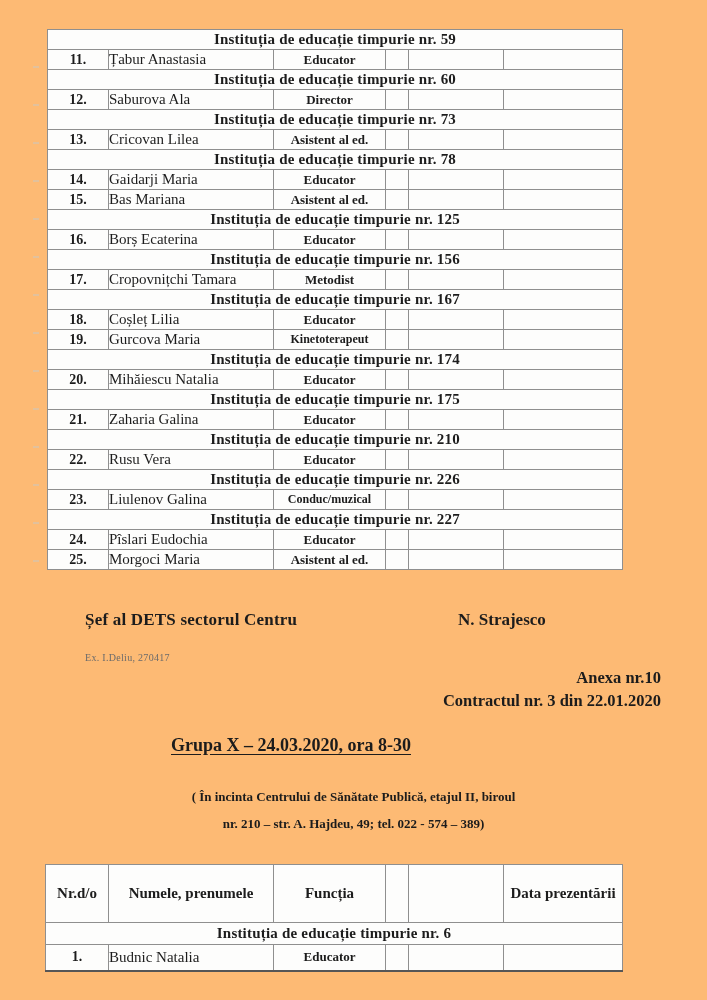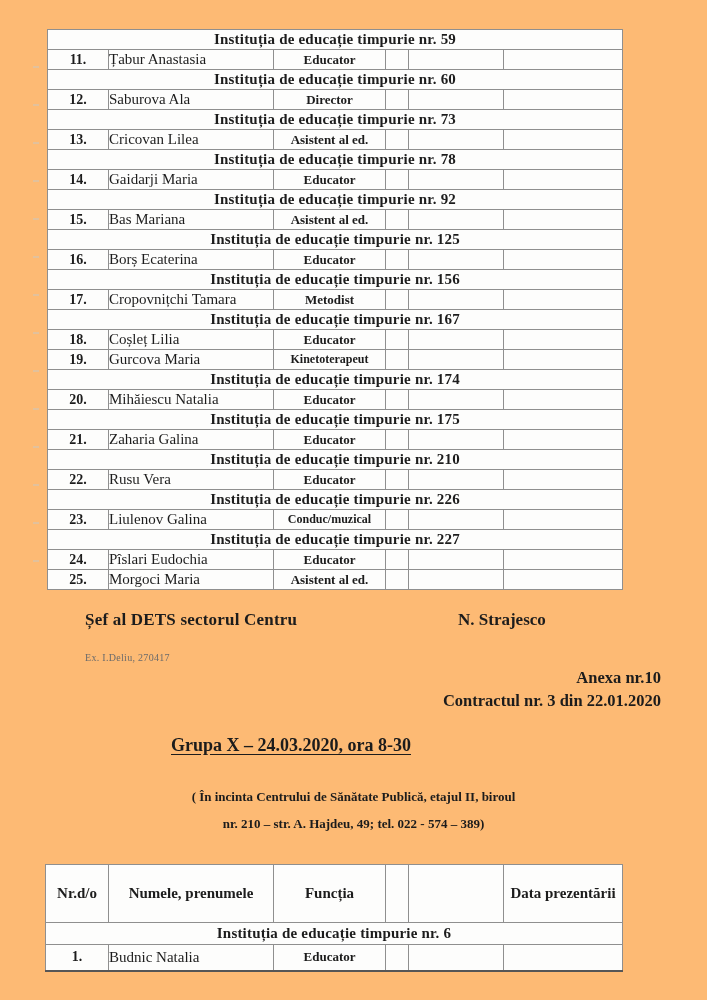--- a/index.html
+++ b/index.html
@@ -161,23 +161,20 @@
         <tr class="row-inst">
           <td colspan="6">Instituția de educație timpurie nr. 78</td>
         </tr>
         <tr class="row-person">
           <td class="c-nr">14.</td>
           <td class="c-name">Gaidarji Maria</td>
           <td class="c-func">Educator</td>
           <td class="c-empty"></td>
           <td class="c-empty"></td>
           <td class="c-empty"></td>
-        </tr>
-        <tr class="row-inst">
-          <td colspan="6">Instituția de educație timpurie nr. 92</td>
         </tr>
         <tr class="row-person">
           <td class="c-nr">15.</td>
           <td class="c-name">Bas Mariana</td>
           <td class="c-func">Asistent al ed.</td>
           <td class="c-empty"></td>
           <td class="c-empty"></td>
           <td class="c-empty"></td>
         </tr>
         <tr class="row-inst">

